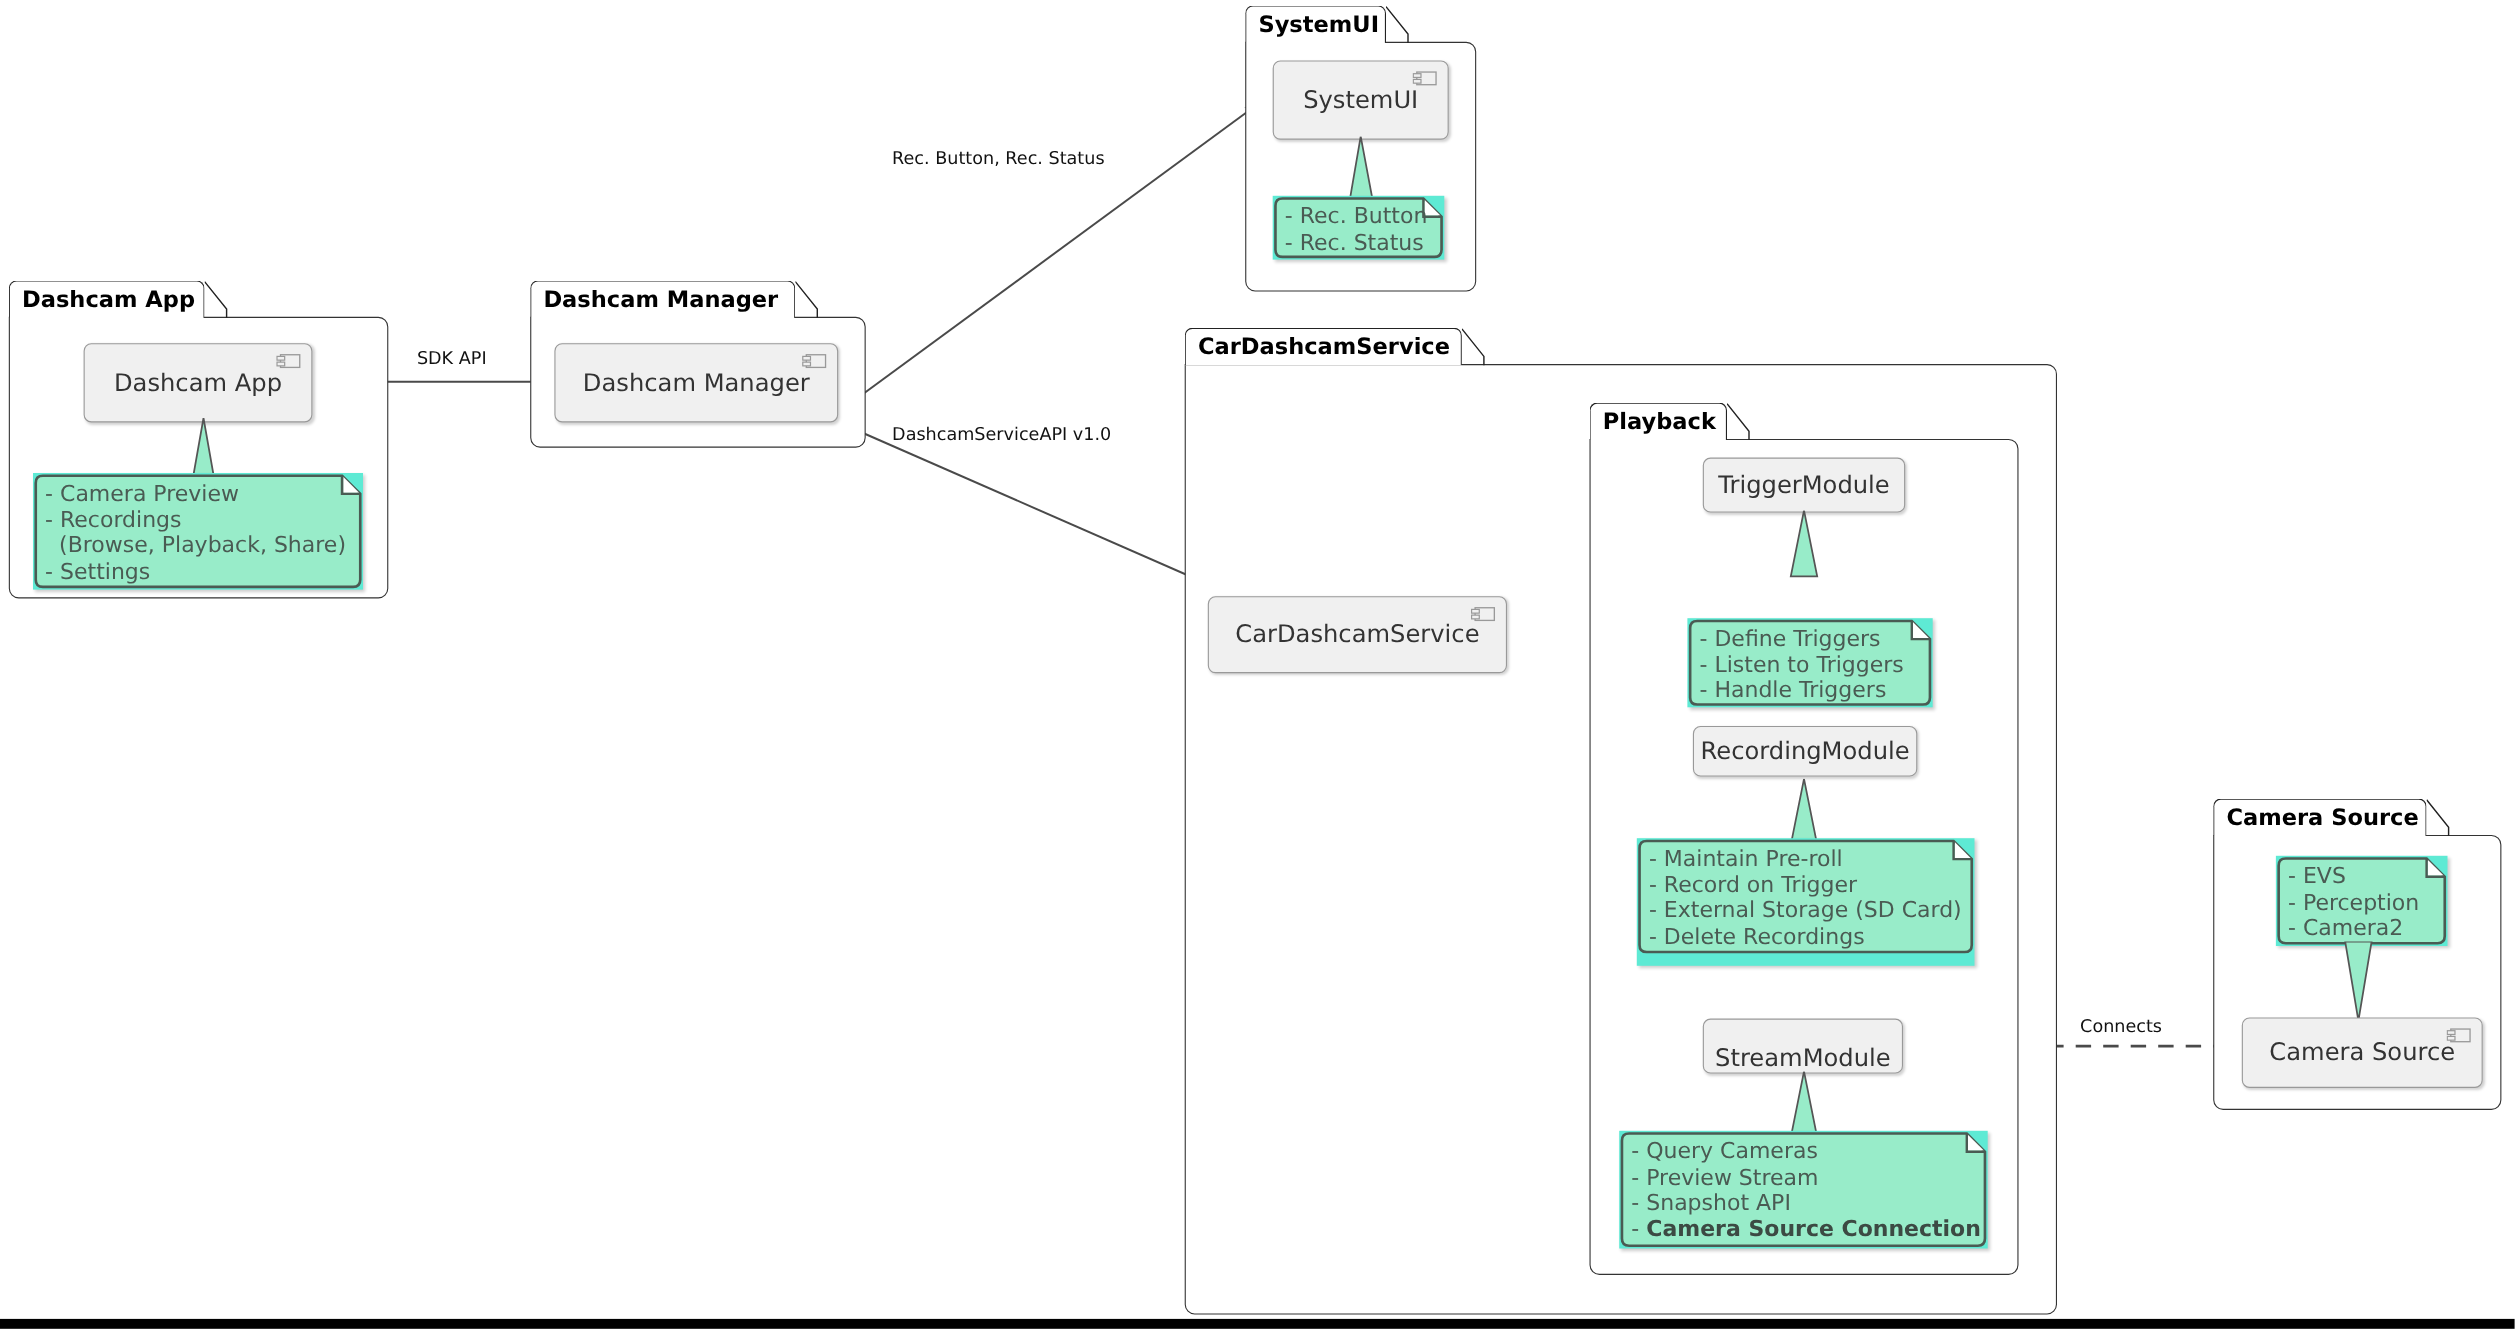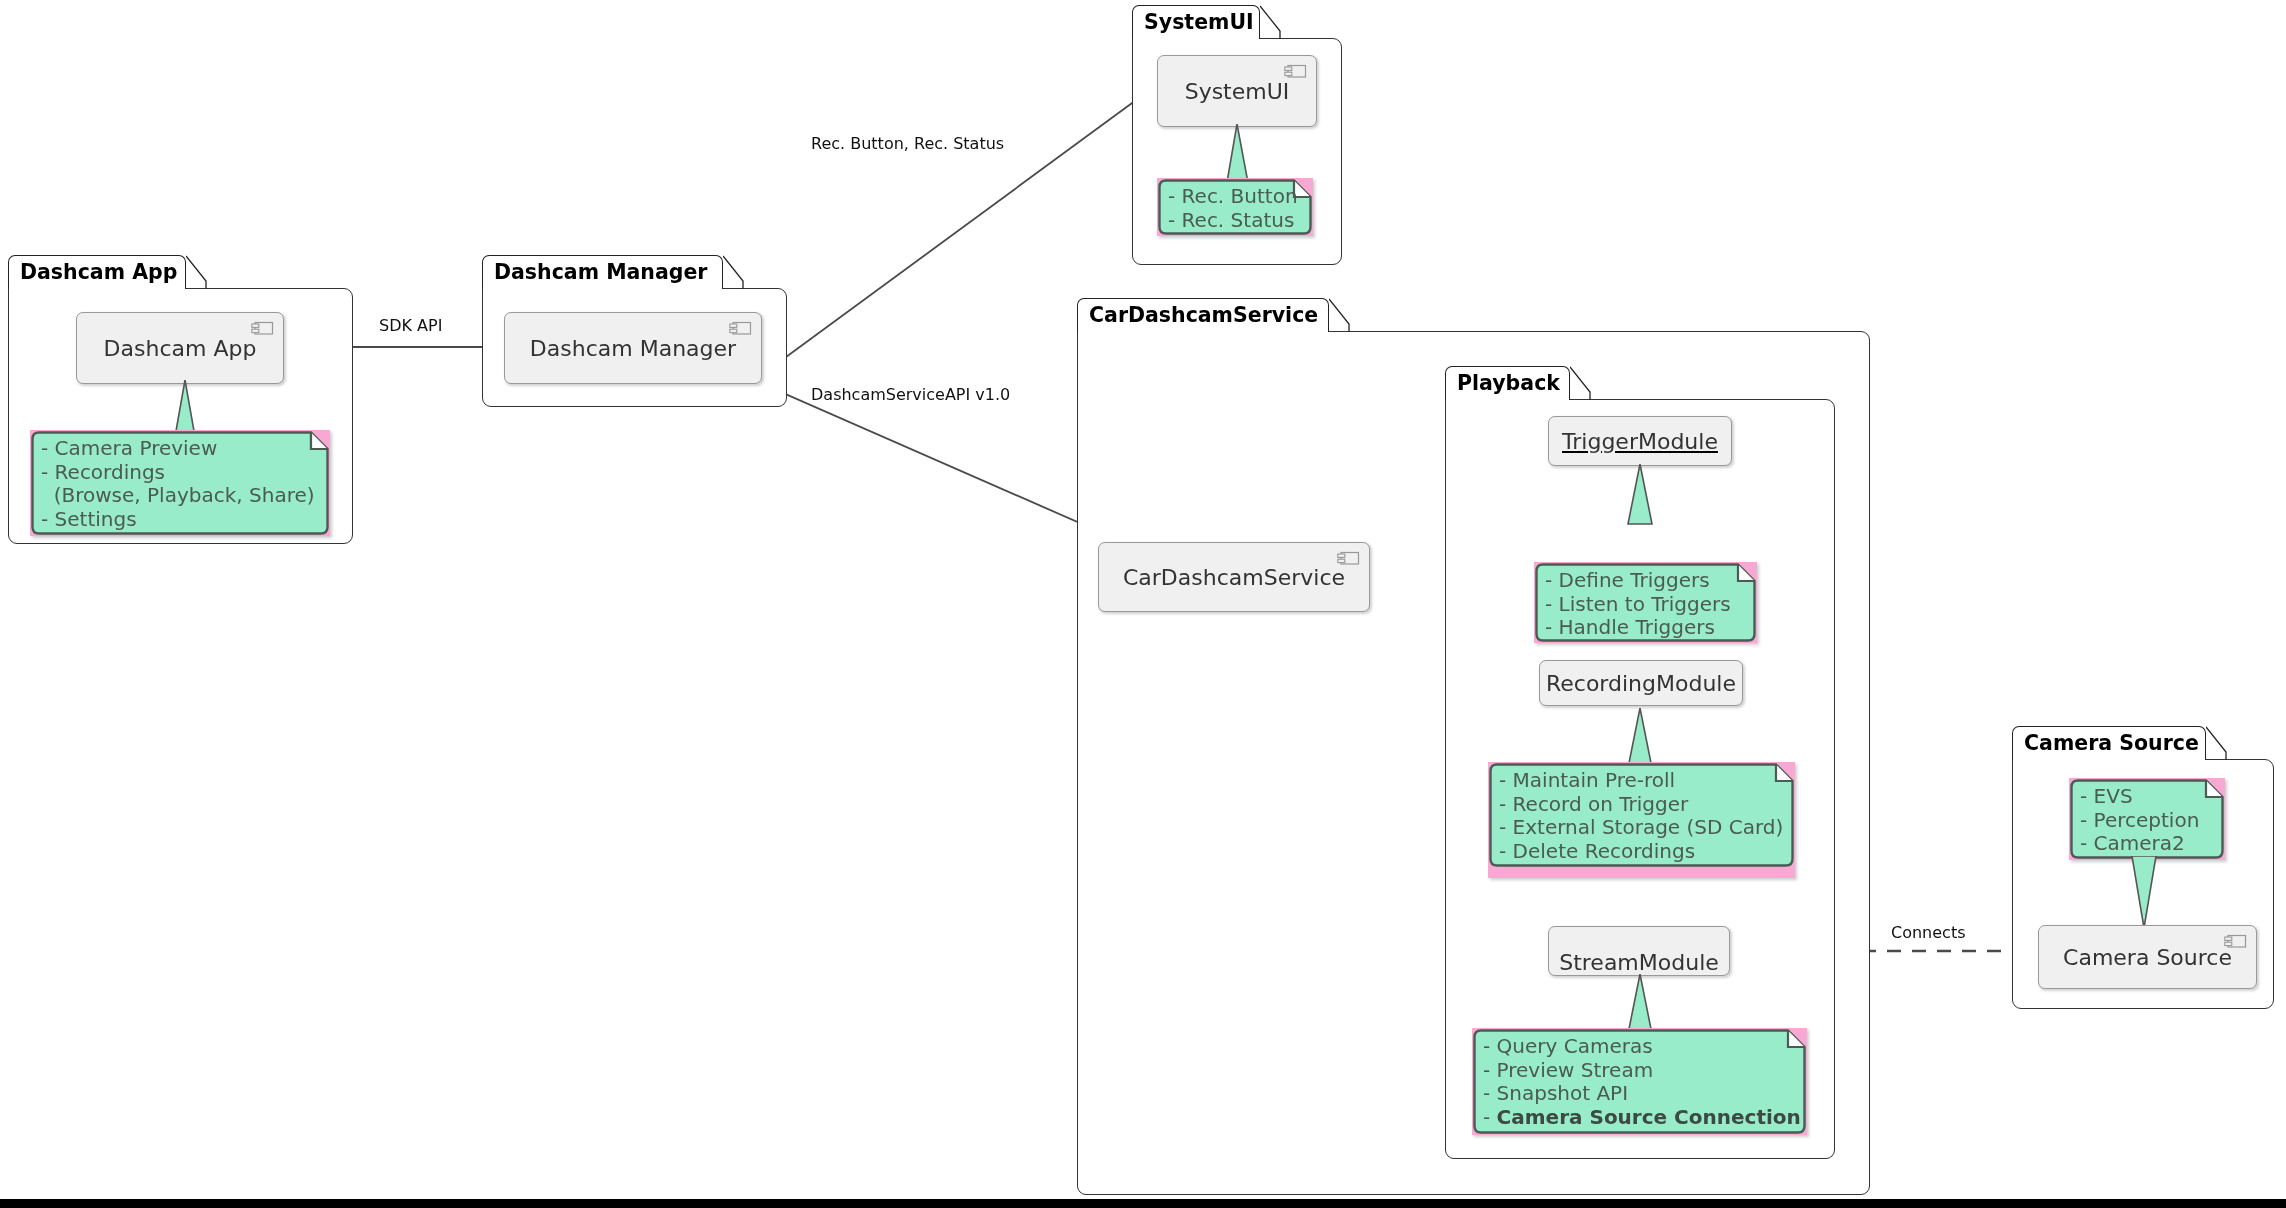--- a/index.html
+++ b/index.html
@@ -28,21 +28,21 @@
   .comp{position:absolute;box-sizing:border-box;
         background:#F0F0F0;border:1.2px solid #999;
         border-radius:7px;
         display:flex;align-items:center;justify-content:center;
         box-shadow:1.5px 1.5px 2.5px rgba(0,0,0,.18);}
   .comp-label{font-size:22px;color:#333;white-space:nowrap;}
   .comp-icon{position:absolute;right:9px;top:8px;width:23px;height:15px;}
 
   
   .note{position:absolute;box-sizing:border-box;
-        background:#f9a8d4;
+        background:#5eead4;
         box-shadow:2px 2px 3px rgba(0,0,0,.20);}
   .note-txt{position:absolute;left:11px;top:7px;right:10px;
             font-size:20px;color:#4a5b53;line-height:23.5px;
             white-space:pre;}
   .note-txt b{color:#3c4a43;}
   .note-svg{position:absolute;left:0;top:0;}
 
   
   .edge-label{position:absolute;font-size:16px;color:#111;white-space:nowrap;}
 
@@ -190,21 +190,21 @@
 
     <div class="pkg">
       <div class="pkg-tab" style="left:1445px;top:366px;width:125px;">
         <span class="pkg-tab-text">Playback</span>
       </div>
       <svg class="pkg-tab-slant" style="left:1570px;top:366px;width:26px;height:35px;">
         <path d="M0,1 L20,26 L20,34" fill="none" stroke="#222" stroke-width="1.3"></path>
       </svg>
       <div class="pkg-body" style="left:1445px;top:399px;width:390px;height:760px;"></div>
 
-      <div class="comp" style="left:1548px;top:416px;width:184px;height:50px;text-decoration:underline;">
+      <div class="comp" style="left:1548px;top:416px;width:184px;height:50px;">
         <span class="comp-label">TriggerModule</span>
       </div>
       <svg style="position:absolute;left:1560px;top:464px;width:180px;height:62px;">
         <path d="M80,0 L68,60 L92,60 z" fill="#98ECC9" stroke="#555" stroke-width="1.6"></path>
       </svg>
       <div class="note" style="left:1534px;top:518px;width:223px;height:81px;margin-top:44px;">
         <svg class="note-svg" viewBox="0 0 223 81" width="223" height="81">
           <path d="M2.5,9 Q2.5,2.5 9,2.5 L204,2.5 L220.5,19 L220.5,72 Q220.5,78.5 214,78.5 L9,78.5 Q2.5,78.5 2.5,72 z" fill="#98ECC9" stroke="#4a5b53" stroke-width="2.4"></path>
           <path d="M205,3.5 L205,18 L219.5,18 z" fill="#ffffff" stroke="none"></path>
           <path d="M204,2.5 L204,19 L220.5,19" fill="none" stroke="#4a5b53" stroke-width="2.2"></path>

